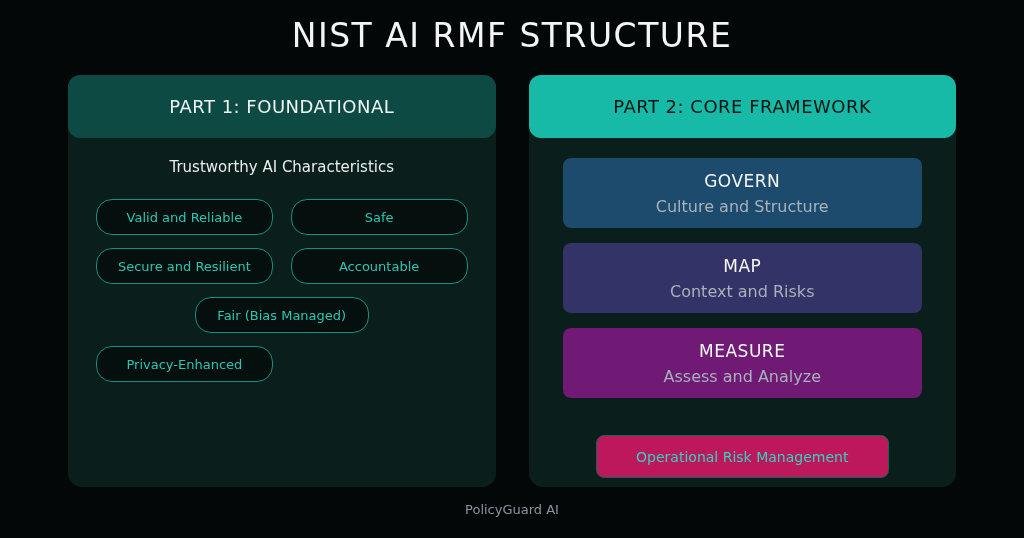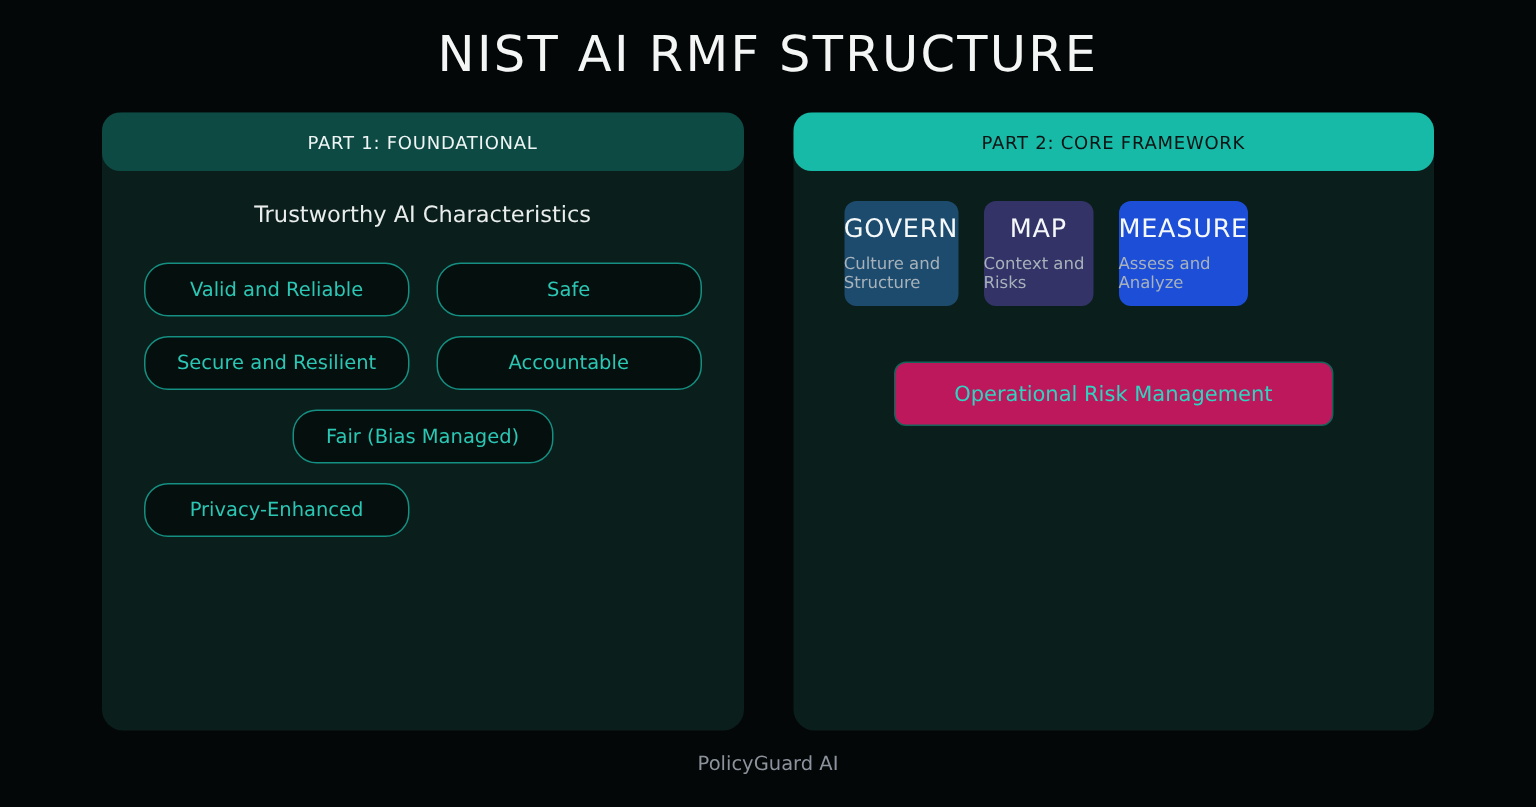--- a/index.html
+++ b/index.html
@@ -29,26 +29,26 @@
     display: flex;
     gap: 33px;
   }
   .panel {
     flex: 1;
     height: 412px;
     background: #0a1e1b;
     border-radius: 14px;
   }
   .panel-header {
-    height: 39px;
+    height: 63px;
     border-radius: 12px;
     display: flex;
     align-items: center;
     justify-content: center;
-    font-size: 12px;
+    font-size: 18px;
     font-weight: 500;
     letter-spacing: 0.5px;
   }
   .panel-header.p1 { background: #0d4a43; color: #eef5f4; }
   .panel-header.p2 { background: #17b9a7; color: #0b1413; }
   .panel-subtitle {
     margin-top: 20px;
     text-align: center;
     color: #e9eeed;
     font-size: 15px;
@@ -72,41 +72,41 @@
     cursor: default;
   }
   .chip.center {
     grid-column: 1 / -1;
     justify-self: center;
     width: 172px;
   }
   .fn-grid {
     margin: 20px 34px 0 34px;
     display: grid;
-    grid-template-columns: 1fr 1fr 1fr 1fr;
+    grid-template-columns: 1fr;
     gap: 15px 17px;
   }
   .fn-box {
     height: 70px;
     border-radius: 8px;
     display: flex;
     flex-direction: column;
     align-items: center;
     justify-content: center;
     gap: 6px;
   }
   .fn-name {
     color: #f5f8f9;
     font-size: 17px;
     font-weight: 500;
     letter-spacing: 0.5px;
   }
   .fn-desc {
     color: #a7b2ba;
-    font-size: 11px;
+    font-size: 16px;
   }
   .orm-button {
     margin: 37px auto 12px auto;
     width: 291px;
     height: 41px;
     background: #be185d;
     border: 1px solid #16635a;
     border-radius: 8px;
     display: flex;
     align-items: center;
@@ -153,21 +153,21 @@
       </header>
       <div class="fn-grid">
         <div class="fn-box" style="background: rgb(29, 75, 110);">
           <div class="fn-name">GOVERN</div>
           <div class="fn-desc">Culture and Structure</div>
         </div>
         <div class="fn-box" style="background: rgb(51, 51, 103);">
           <div class="fn-name">MAP</div>
           <div class="fn-desc">Context and Risks</div>
         </div>
-        <div class="fn-box" style="background: #1d4ed8;">
+        <div class="fn-box" style="background: #701a75;">
           <div class="fn-name">MEASURE</div>
           <div class="fn-desc">Assess and Analyze</div>
         </div>
       </div>
       <div class="orm-button">Operational Risk Management</div>
     </section>
 
   </div>
 
   <div id="footer">PolicyGuard AI</div>

